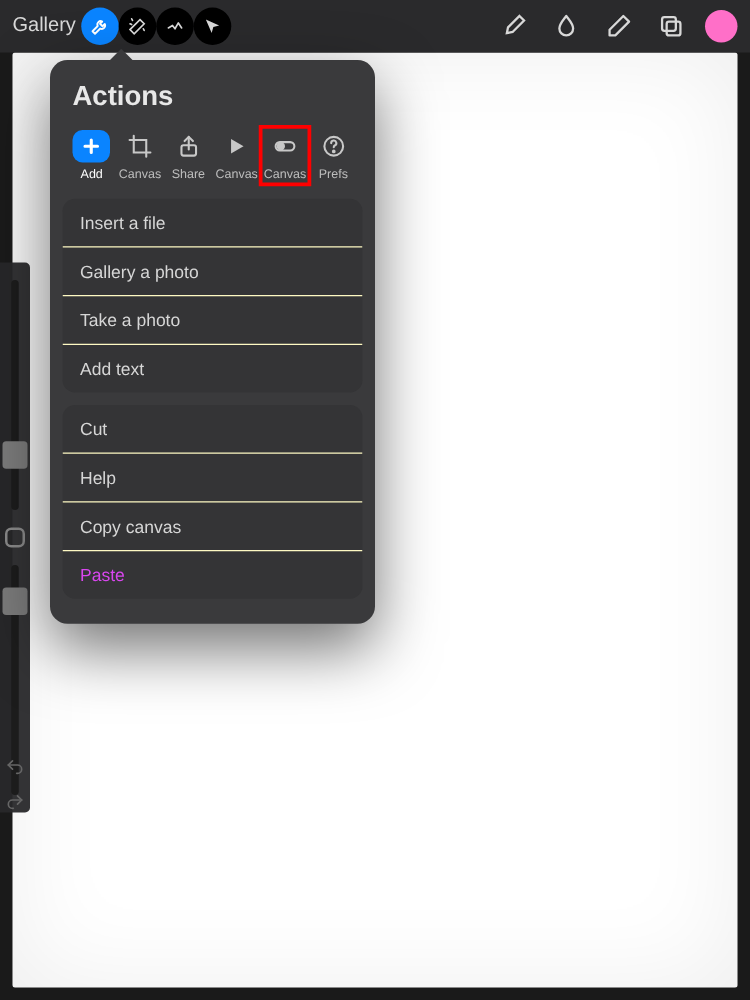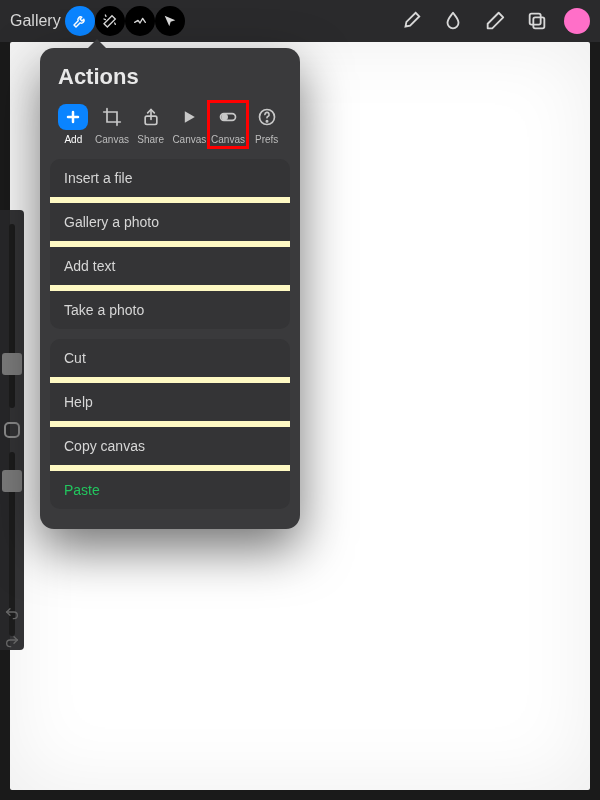--- a/index.html
+++ b/index.html
@@ -174,25 +174,25 @@
   .list-group {
     margin: 0 10px 10px 10px;
     background: #343436;
     border-radius: 10px;
     overflow: hidden;
   }
   .list-item {
     padding: 11px 14px;
     font-size: 14px;
     color: #d6d6d6;
-    border-bottom: 6px solid #fef9c3;
+    border-bottom: 1px solid #fef9c3;
     cursor: pointer;
   }
   .list-item:last-child { border-bottom: none; }
-  .list-item.disabled { color: #22c55e; cursor: default; }
+  .list-item.disabled { color: #d946ef; cursor: default; }
 </style>
 </head>
 <body>
 
 <div class="canvas-area"></div>
 
 <div class="topbar">
   <span class="gallery-btn">Gallery</span>
 
   <div class="circle-btn active">
@@ -320,22 +320,22 @@
             <circle cx="12" cy="17" r="0.8" fill="#c8c8c8"></circle>
           </svg>
         </div>
       <span class="tab-label">Prefs</span>
     </div>
   </div>
 
   <div class="list-group">
     <div class="list-item">Insert a file</div>
     <div class="list-item">Gallery a photo</div>
+    <div class="list-item">Take a photo</div>
     <div class="list-item">Add text</div>
-    <div class="list-item">Take a photo</div>
   </div>
 
   <div class="list-group">
     <div class="list-item">Cut</div>
     <div class="list-item">Help</div>
     <div class="list-item">Copy canvas</div>
     <div class="list-item disabled">Paste</div>
   </div>
 </div>
 

